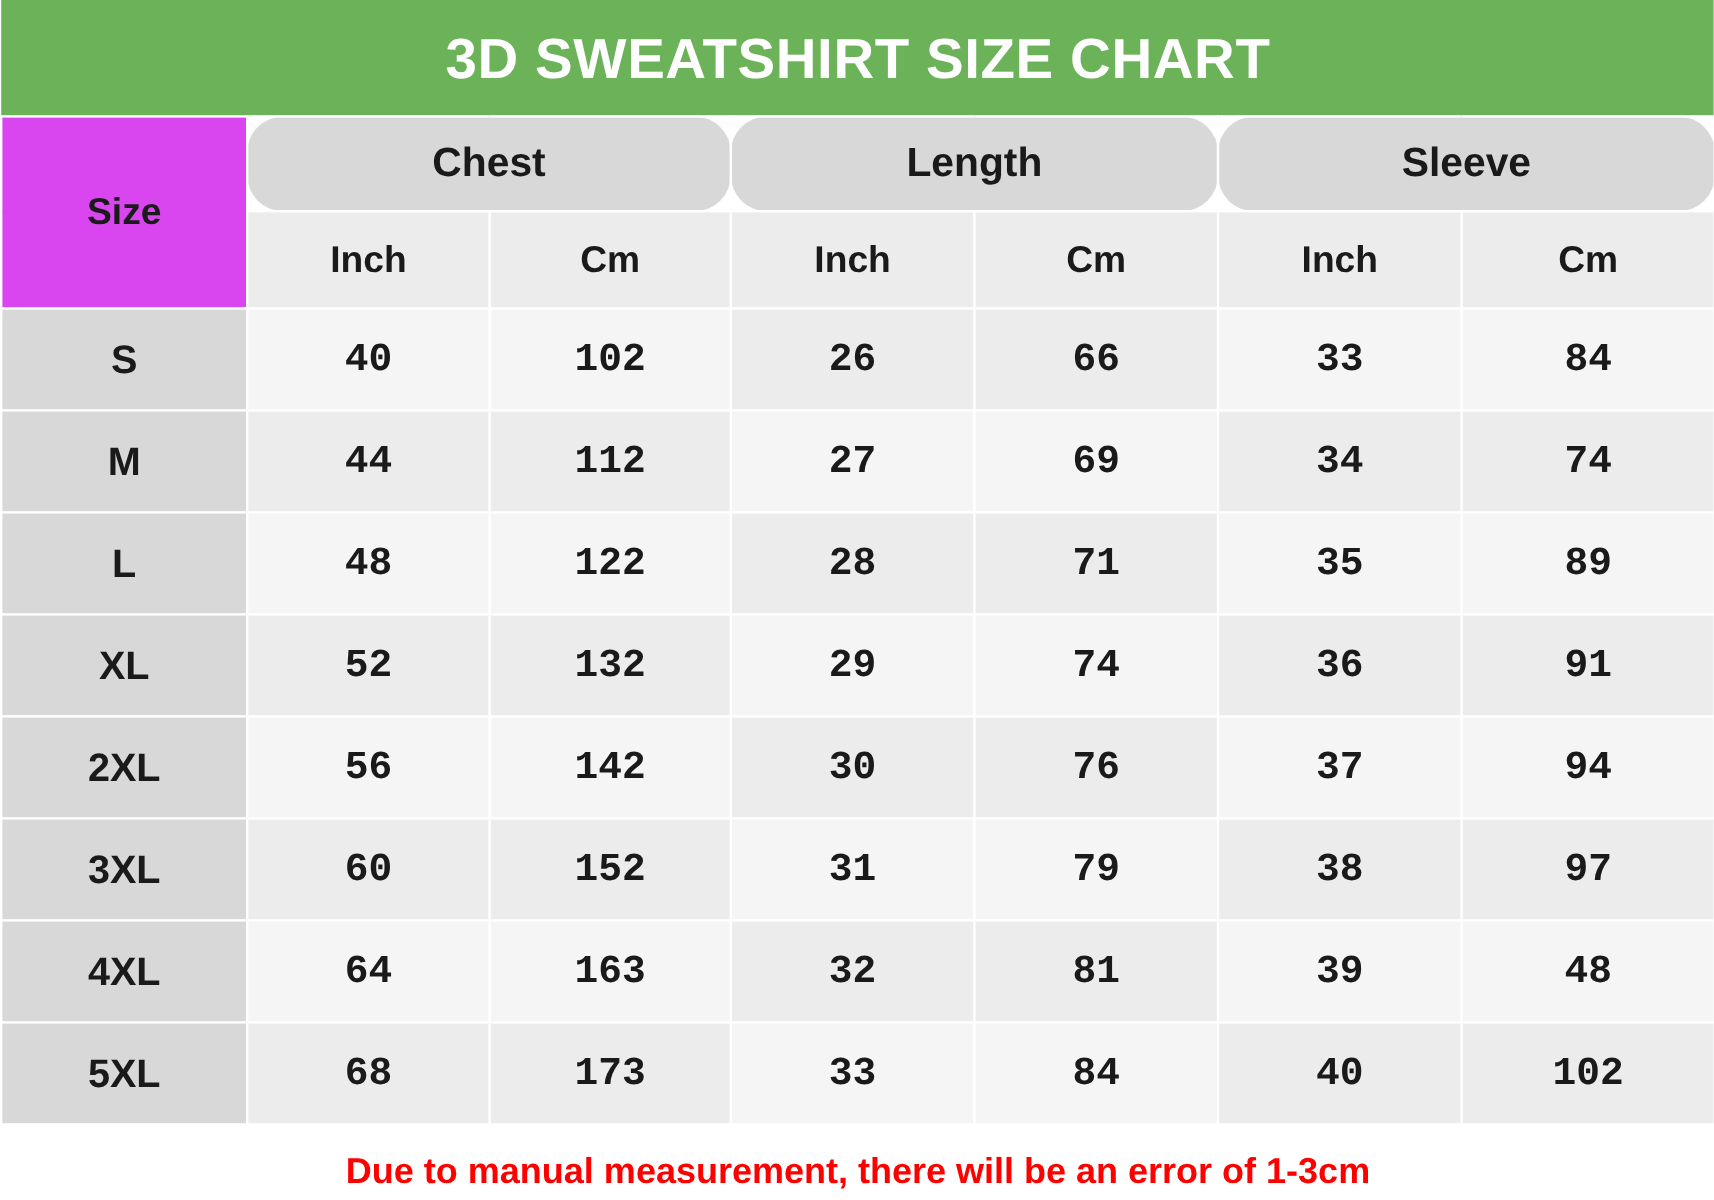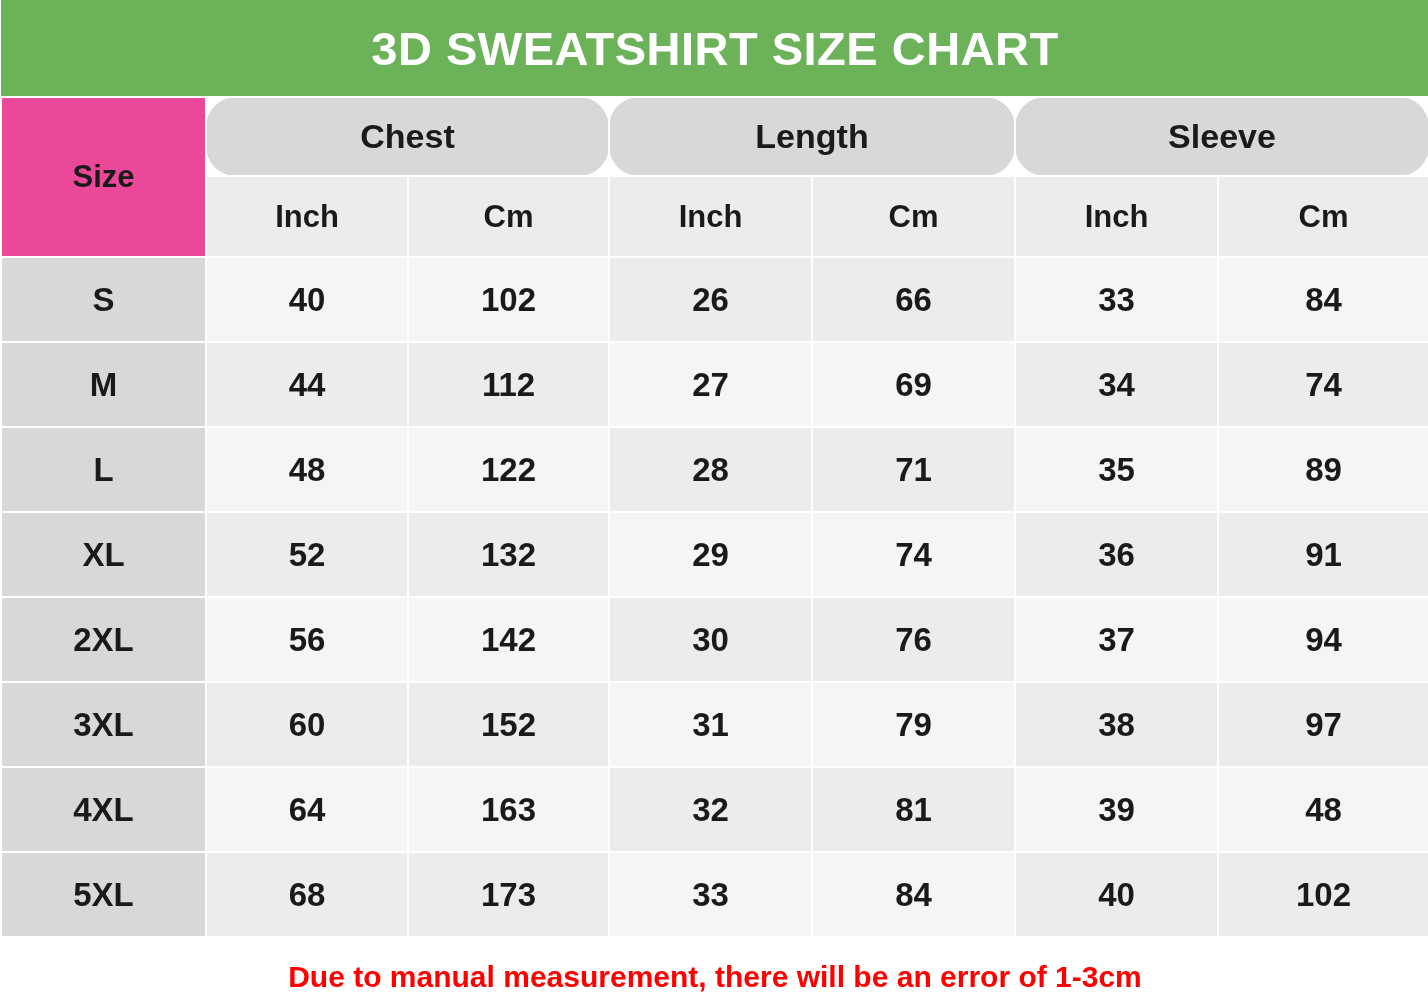--- a/index.html
+++ b/index.html
@@ -41,21 +41,21 @@
     border: none !important;
   }
   .grp-head {
     background: #d8d8d8;
     color: #1a1a1a;
     font-size: 34px;
     height: 77px;
     border-radius: 30px;
   }
   .size-head {
-    background: #ec4899;
+    background: #d946ef;
     color: #1a1a1a;
     font-size: 31px;
     height: 158px;
   }
   .unit-head {
     background: #ececec;
     color: #1a1a1a;
     font-size: 31px;
     height: 79px;
   }
@@ -64,20 +64,21 @@
     color: #1a1a1a;
     font-size: 33px;
     height: 83px;
   }
   .val-cell {
     background: #f5f5f5;
     color: #1a1a1a;
     font-size: 33px;
     font-weight: normal;
     height: 83px;
+    font-family: Liberation Mono, monospace;
   }
   .val-cell.alt {
     background: #ececec;
     margin-top: 24px;
   }
   .note-cell {
     background: #ffffff;
     color: #ff0000;
     font-size: 30px;
     font-weight: bold;

